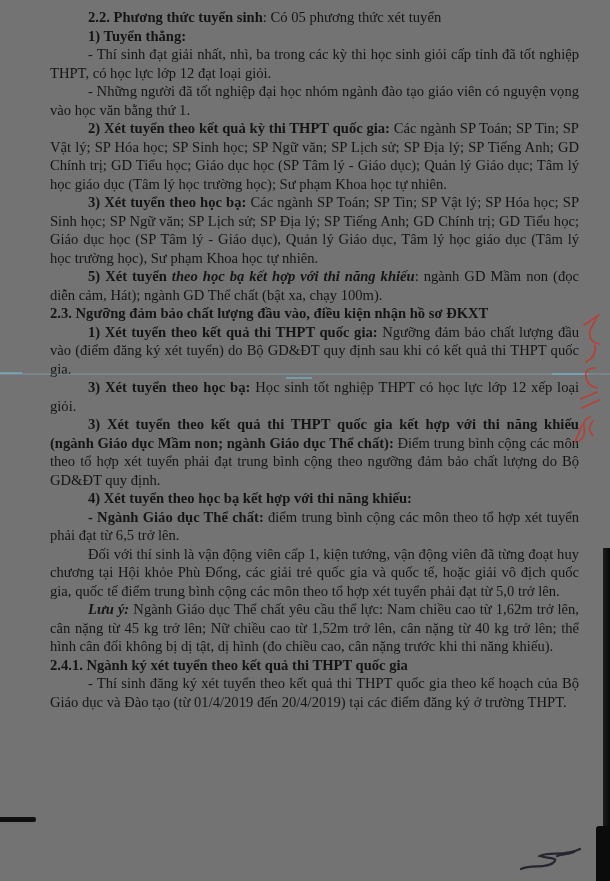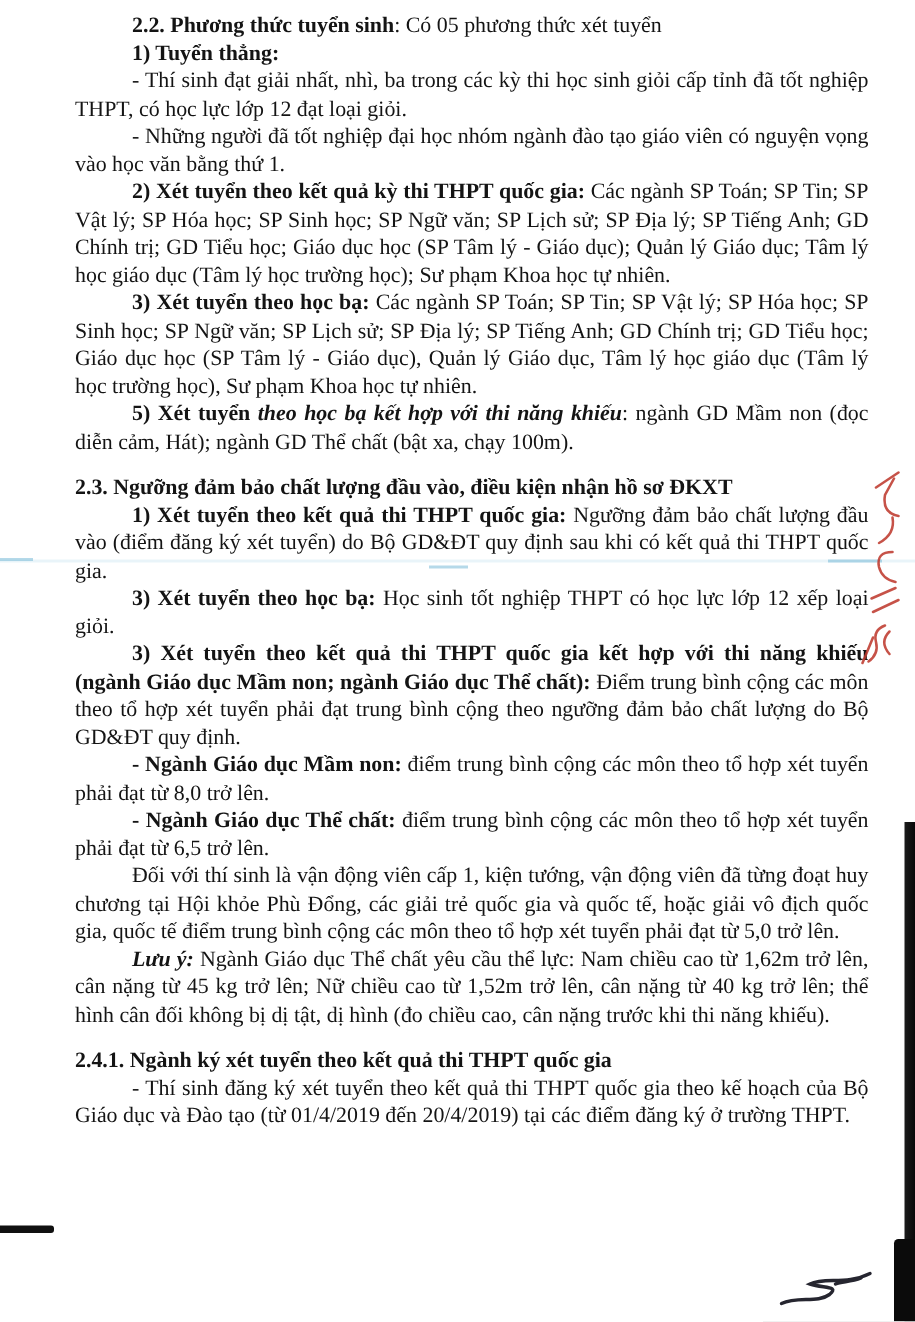--- a/index.html
+++ b/index.html
@@ -1,33 +1,33 @@
 <!DOCTYPE html>
 <html><head>
 <meta charset="utf-8">
 <style>
   html,body { margin:0; padding:0; background:#e8e8e6; }
   .page {
     position:relative;
     width:610px; height:881px;
     margin:0 auto;
-    background:#ffffff;
+    background:#737373;
     overflow:hidden;
     font-family:"Liberation Serif","DejaVu Serif",serif;
     font-size:14.6px;
     line-height:18.5px;
     color:#141414;
   }
   .content {
     position:absolute;
     left:50px; right:31px; top:8px;
     text-align:justify;
   }
   .content p { margin:0; text-indent:38px; }
-  .content p.noindent { text-indent:0;margin-top:12px; }
+  .content p.noindent { text-indent:0; }
   b { font-weight:bold; }
   .bi { font-weight:bold; font-style:italic; }
   
   .scan-line {
     position:absolute; left:0; top:373px; width:100%; height:1.5px;
     background:rgba(143,200,224,0.20);
   }
   .scan-dash { position:absolute; height:2px; background:rgba(120,185,215,0.55); }
   .dash1 { left:0;   top:372px; width:22px; }
   .dash2 { left:286px;top:377px; width:26px; }
@@ -69,22 +69,22 @@
     <p><b>5) Xét tuyển </b><span class="bi">theo học bạ kết hợp với thi năng khiếu</span><span>: ngành GD Mầm non (đọc diễn cảm, Hát); ngành GD Thể chất (bật xa, chạy 100m).</span></p>
 
     <p class="noindent"><b>2.3. Ngưỡng đảm bảo chất lượng đầu vào, điều kiện nhận hồ sơ ĐKXT</b></p>
 
     <p><b>1) Xét tuyển theo kết quả thi THPT quốc gia:</b><span> Ngưỡng đảm bảo chất lượng đầu vào (điểm đăng ký xét tuyển) do Bộ GD&amp;ĐT quy định sau khi có kết quả thi THPT quốc gia.</span></p>
 
     <p><b>3) Xét tuyển theo học bạ:</b><span> Học sinh tốt nghiệp THPT có học lực lớp 12 xếp loại giỏi.</span></p>
 
     <p><b>3) Xét tuyển theo kết quả thi THPT quốc gia kết hợp với thi năng khiếu (ngành Giáo dục Mầm non; ngành Giáo dục Thể chất):</b><span> Điểm trung bình cộng các môn theo tổ hợp xét tuyển phải đạt trung bình cộng theo ngưỡng đảm bảo chất lượng do Bộ GD&amp;ĐT quy định.</span></p>
 
+    <p><b>4) Xét tuyển theo học bạ kết hợp với thi năng khiếu:</b></p>
 
-    <p><b>- Ngành Giáo dục Mầm non:</b><span> điểm trung bình cộng các môn theo tổ hợp xét tuyển phải đạt từ 8,0 trở lên.</span></p>
 
     <p><b>- Ngành Giáo dục Thể chất:</b><span> điểm trung bình cộng các môn theo tổ hợp xét tuyển phải đạt từ 6,5 trở lên.</span></p>
 
     <p>Đối với thí sinh là vận động viên cấp 1, kiện tướng, vận động viên đã từng đoạt huy chương tại Hội khỏe Phù Đổng, các giải trẻ quốc gia và quốc tế, hoặc giải vô địch quốc gia, quốc tế điểm trung bình cộng các môn theo tổ hợp xét tuyển phải đạt từ 5,0 trở lên.</p>
 
     <p><span class="bi">Lưu ý:</span><span> Ngành Giáo dục Thể chất yêu cầu thể lực: Nam chiều cao từ 1,62m trở lên, cân nặng từ 45 kg trở lên; Nữ chiều cao từ 1,52m trở lên, cân nặng từ 40 kg trở lên; thể hình cân đối không bị dị tật, dị hình (đo chiều cao, cân nặng trước khi thi năng khiếu).</span></p>
 
 
     <p class="noindent"><b>2.4.1. Ngành ký xét tuyển theo kết quả thi THPT quốc gia</b></p>
 

